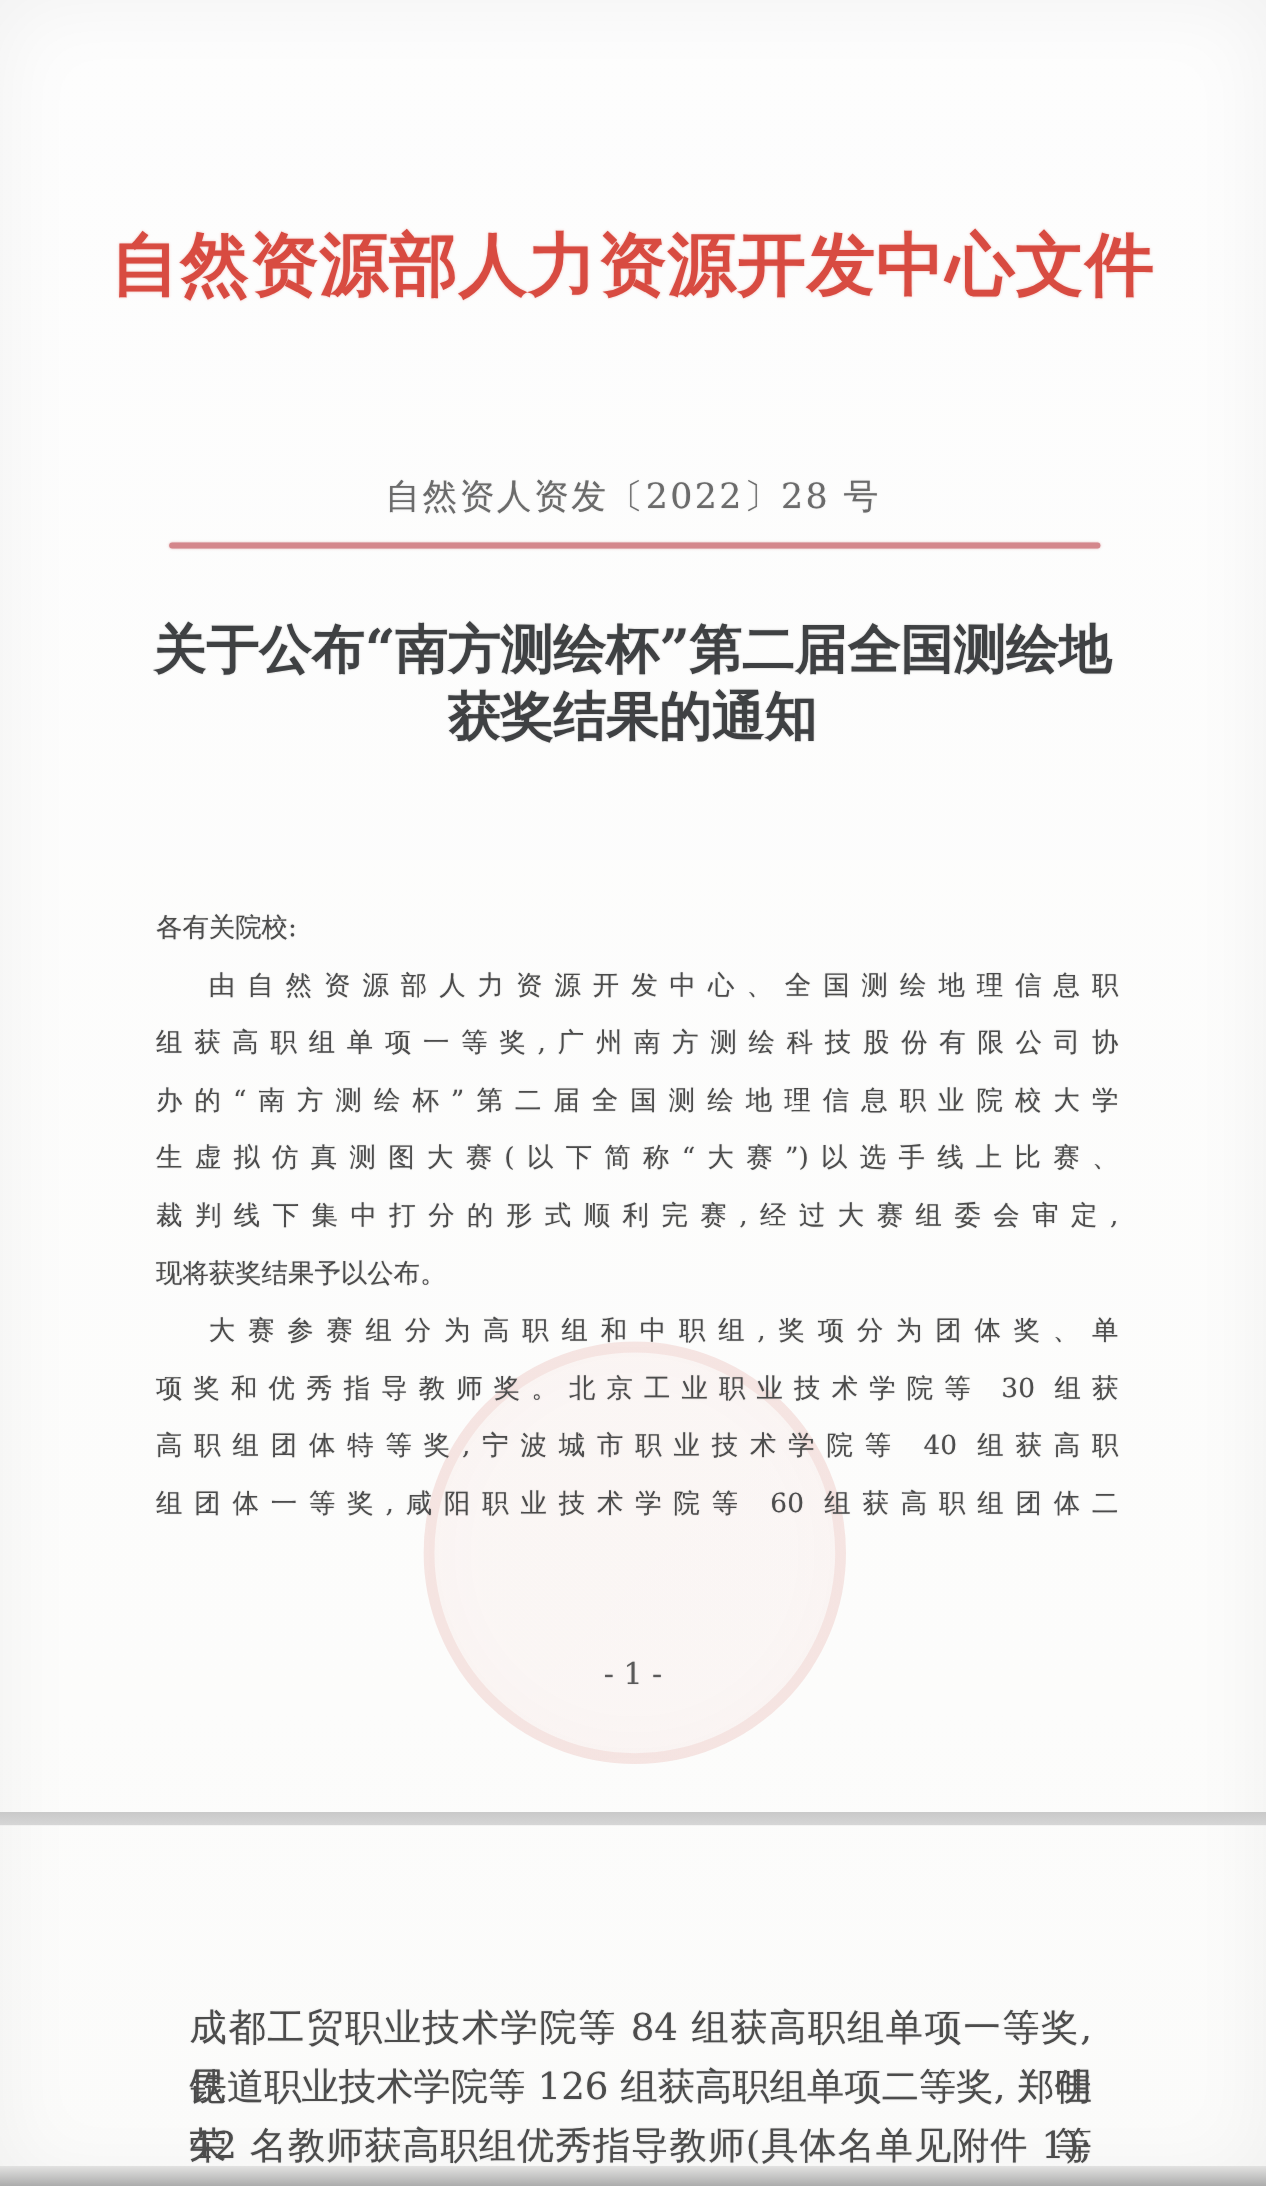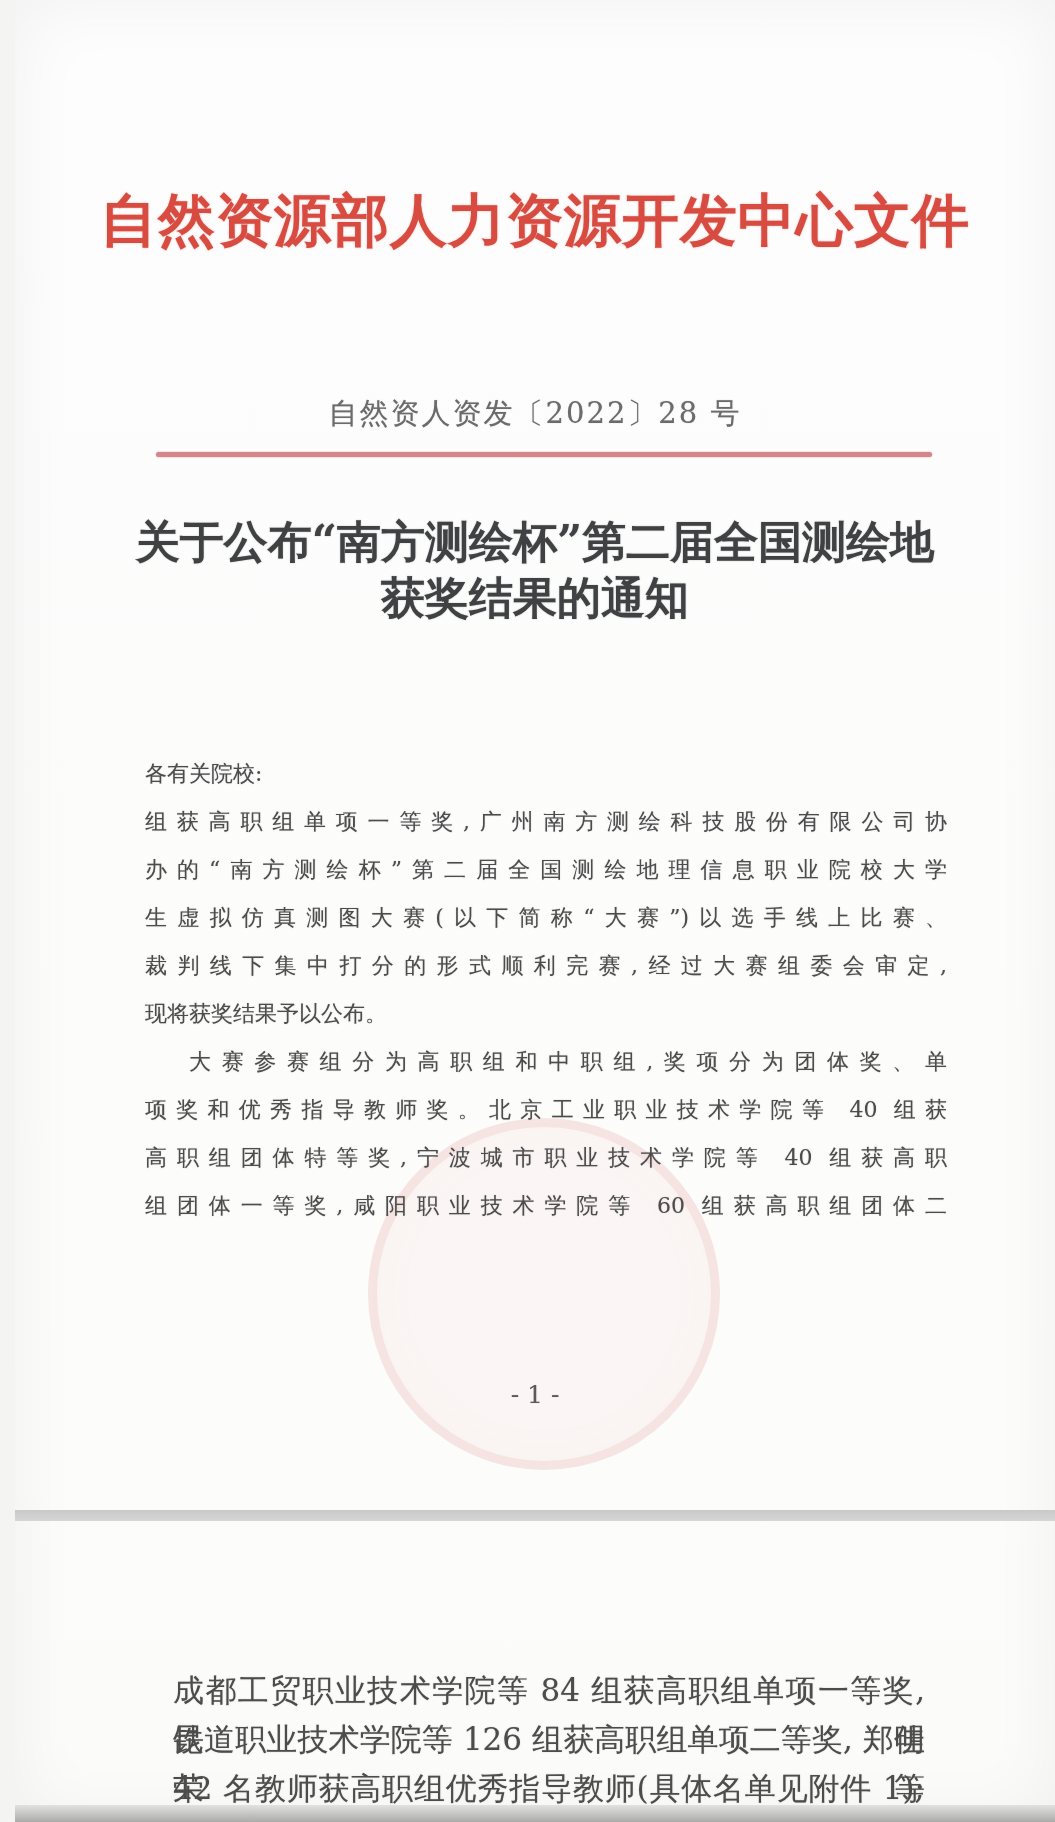--- a/index.html
+++ b/index.html
@@ -6,21 +6,20 @@
   body{
     width:1055px;height:1822px;
     background:#f4f4f3;
     font-family:"DejaVu Serif","Liberation Serif",serif;
     position:relative;overflow:hidden;
   }
   .photo{
     position:absolute;inset:0;
     background:linear-gradient(180deg,#fdfdfd 0%,#fcfcfb 78%,#fbfbfa 100%);
     box-shadow:inset 0 0 70px rgba(0,0,0,0.05);
-    margin-left:15px;
   }
   .content{position:absolute;inset:0;filter:blur(0.35px);}
   .letterhead{
     position:absolute;top:183px;left:0;width:100%;
     text-align:center;
     font-size:57px;font-weight:bold;letter-spacing:1px;
     color:#d84b41;
     text-shadow:0 0 2px rgba(216,80,70,0.45);
     white-space:nowrap;
   }
@@ -95,28 +94,29 @@
     <div class="doctitle">
       <div>关于公布“南方测绘杯”第二届全国测绘地</div>
       <div>获奖结果的通知</div>
     </div>
 
     <div class="seal"></div>
 
     <div class="body1">
       <div class="bline">各有关院校:</div>
 
+      <div class="bline j indent">由自然资源部人力资源开发中心、全国测绘地理信息职</div>
       <div class="bline j">组获高职组单项一等奖,广州南方测绘科技股份有限公司协</div>
       <div class="bline j">办的“南方测绘杯”第二届全国测绘地理信息职业院校大学</div>
       <div class="bline j">生虚拟仿真测图大赛(以下简称“大赛”)以选手线上比赛、</div>
       <div class="bline j">裁判线下集中打分的形式顺利完赛,经过大赛组委会审定,</div>
       <div class="bline">现将获奖结果予以公布。</div>
 
       <div class="bline j indent">大赛参赛组分为高职组和中职组,奖项分为团体奖、单</div>
-      <div class="bline j">项奖和优秀指导教师奖。北京工业职业技术学院等 40 组获</div>
+      <div class="bline j">项奖和优秀指导教师奖。北京工业职业技术学院等 30 组获</div>
       <div class="bline j">高职组团体特等奖,宁波城市职业技术学院等 40 组获高职</div>
       <div class="bline j">组团体一等奖,咸阳职业技术学院等 60 组获高职组团体二</div>
     </div>
 
     <div class="pagenum">- 1 -</div>
 
     <div class="pagebreak"></div>
 
     <div class="body2">
       <div class="bline2">成都工贸职业技术学院等 84 组获高职组单项一等奖, 昆明</div>

